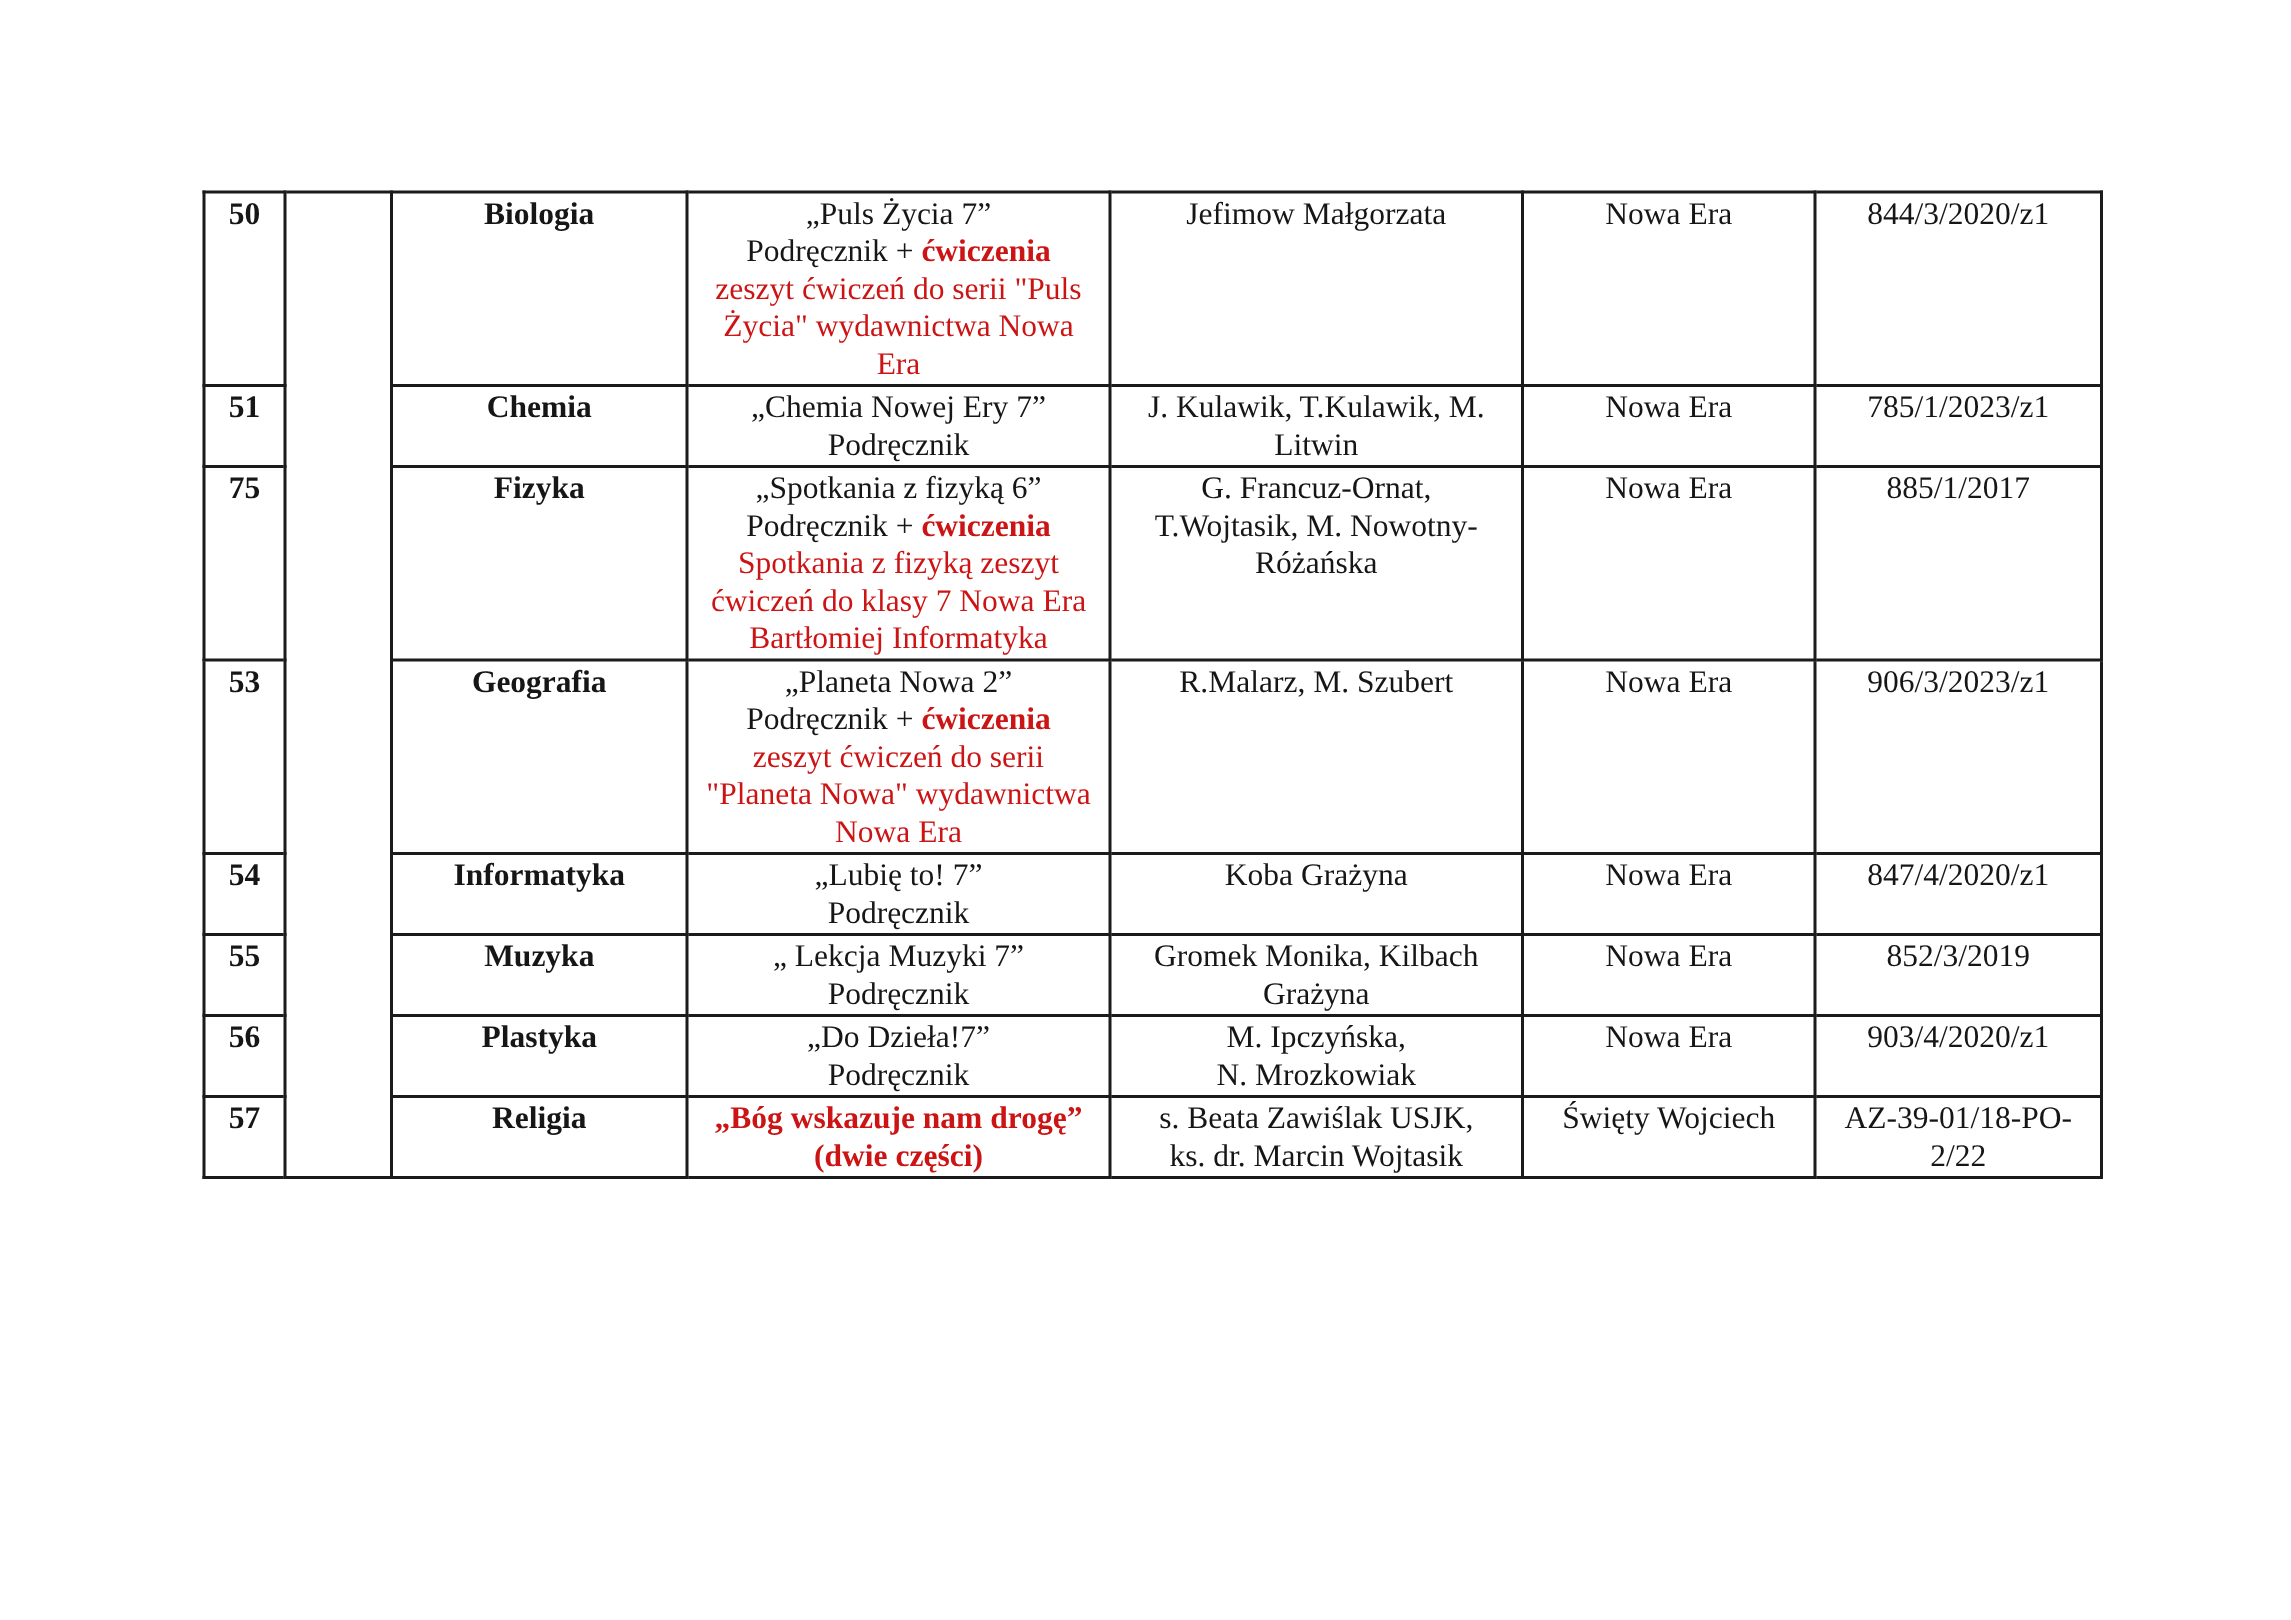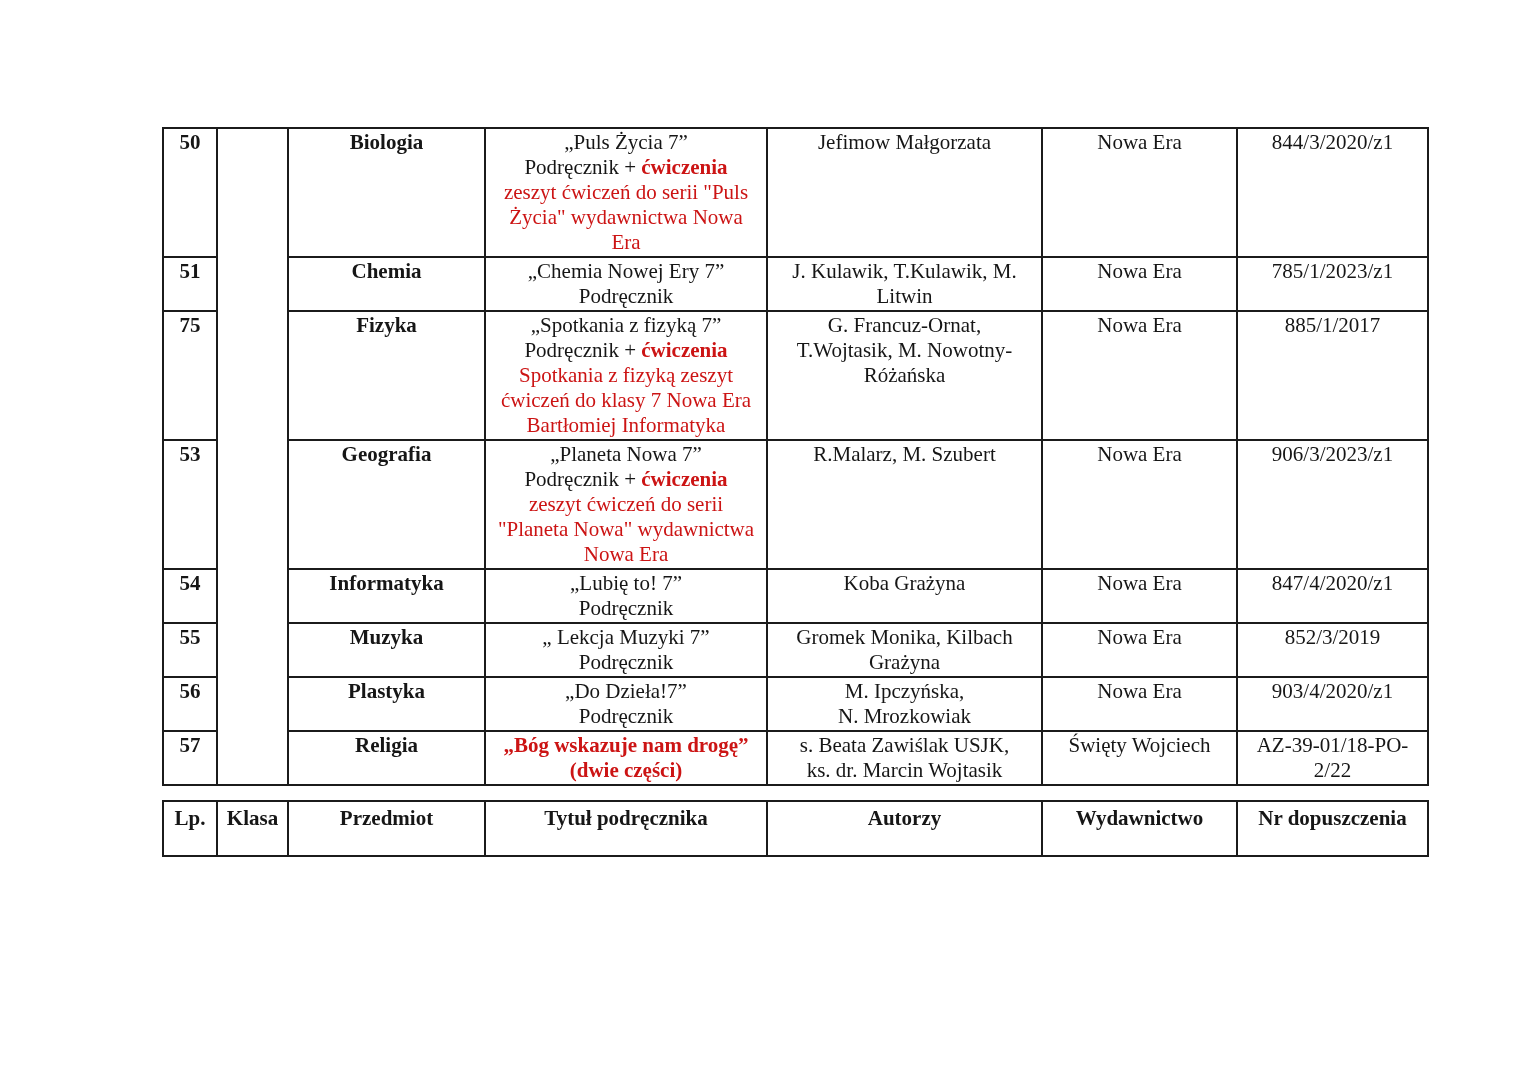--- a/index.html
+++ b/index.html
@@ -7,21 +7,21 @@
     padding: 0;
     width: 1527px;
     height: 1080px;
     background: #ffffff;
     overflow: hidden;
     font-family: "Liberation Serif", serif;
     color: #161616;
   }
   .page {
     position: absolute;
-    left: 162px;
+    left: 135px;
     top: 127px;
     width: 1270px;
   }
   table {
     border-collapse: collapse;
     table-layout: fixed;
     width: 1265px;
   }
   col.w-lp   { width: 54px; }
   col.w-kl   { width: 71px; }
@@ -99,41 +99,41 @@
           </td>
           <td class="c-publisher">Nowa Era</td>
           <td class="c-nr">
             <div>785/1/2023/z1</div>
           </td>
         </tr>
         <tr>
           <td class="c-lp">75</td>
           <td class="c-subject">Fizyka</td>
           <td class="c-title">
-            <div><span>„Spotkania z fizyką 7”</span></div>
+            <div><span>„Spotkania z fizyką 6”</span></div>
             <div><span>Podręcznik + </span><span class="red b">ćwiczenia</span></div>
             <div><span class="red">Spotkania z fizyką zeszyt</span></div>
             <div><span class="red">ćwiczeń do klasy 7 Nowa Era</span></div>
             <div><span class="red">Bartłomiej Informatyka</span></div>
           </td>
           <td class="c-authors">
             <div>G. Francuz-Ornat,</div>
             <div>T.Wojtasik, M. Nowotny-</div>
             <div>Różańska</div>
           </td>
           <td class="c-publisher">Nowa Era</td>
           <td class="c-nr">
             <div>885/1/2017</div>
           </td>
         </tr>
         <tr>
           <td class="c-lp">53</td>
           <td class="c-subject">Geografia</td>
           <td class="c-title">
-            <div><span>„Planeta Nowa 7”</span></div>
+            <div><span>„Planeta Nowa 2”</span></div>
             <div><span>Podręcznik + </span><span class="red b">ćwiczenia</span></div>
             <div><span class="red">zeszyt ćwiczeń do serii</span></div>
             <div><span class="red">"Planeta Nowa" wydawnictwa</span></div>
             <div><span class="red">Nowa Era</span></div>
           </td>
           <td class="c-authors">
             <div>R.Malarz, M. Szubert</div>
           </td>
           <td class="c-publisher">Nowa Era</td>
           <td class="c-nr">
@@ -200,36 +200,14 @@
           </td>
           <td class="c-publisher">Święty Wojciech</td>
           <td class="c-nr">
             <div>AZ-39-01/18-PO-</div>
             <div>2/22</div>
           </td>
         </tr>
       </tbody>
   </table>
 
-  <table class="header-table">
-    <colgroup>
-      <col class="w-lp">
-        <col class="w-kl">
-        <col class="w-prz">
-        <col class="w-tyt">
-      <col class="w-aut">
-        <col class="w-wyd">
-        <col class="w-nr">
-    </colgroup>
-    <tbody>
-      <tr>
-        <td>Lp.</td>
-        <td>Klasa</td>
-        <td>Przedmiot</td>
-        <td>Tytuł podręcznika</td>
-        <td>Autorzy</td>
-        <td>Wydawnictwo</td>
-        <td>Nr dopuszczenia</td>
-      </tr>
-    </tbody>
-  </table>
 
 </div>
 
 </body></html>

